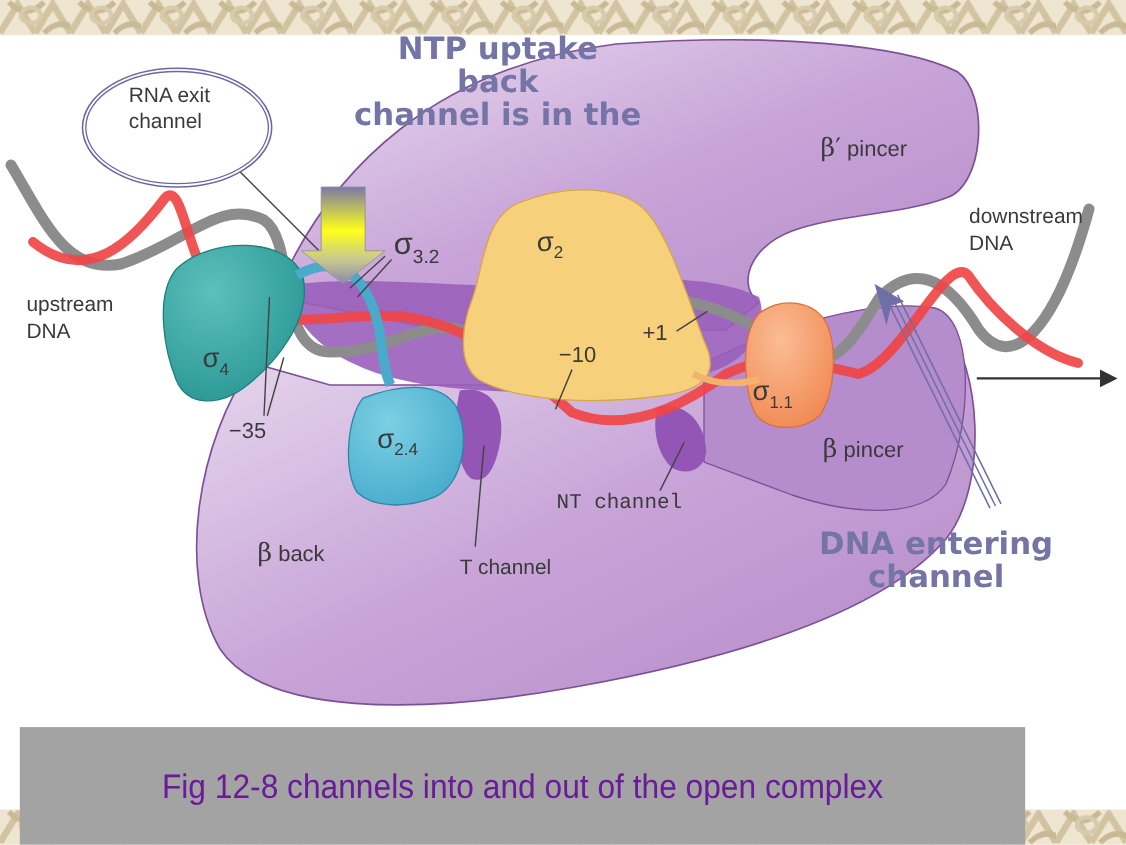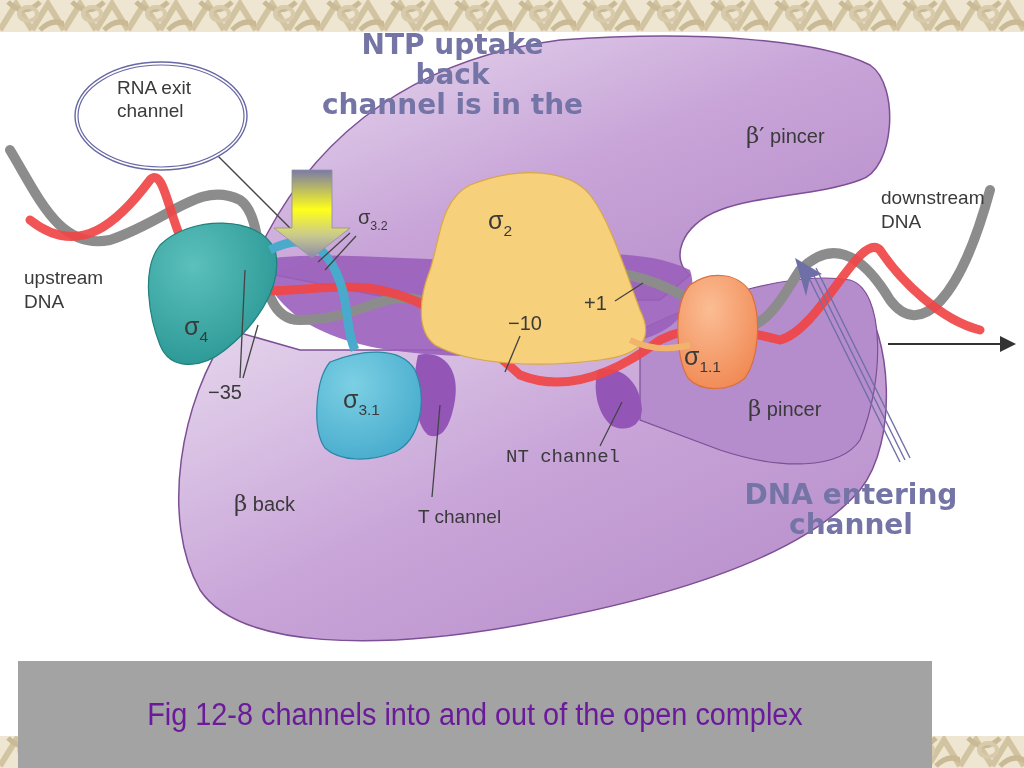--- a/index.html
+++ b/index.html
@@ -156,25 +156,25 @@
 
 <div class="lbl" style="left:418px;top:506px;font-size:19px;">T channel</div>
 <div class="lbl" style="left:506px;top:446px;font-size:19px;font-family:Liberation Mono, monospace;">NT channel</div>
 <div class="lbl" style="left:208px;top:381px;font-size:20px;">−35</div>
 <div class="lbl" style="left:508px;top:312px;font-size:20px;">−10</div>
 <div class="lbl" style="left:584px;top:292px;font-size:20px;">+1</div>
 
 <div class="lbl" style="left:488px;top:206px;font-size:25px;">
   <span>σ</span><span class="sub">2</span>
 </div>
-<div class="lbl" style="left:358px;top:206px;font-size:20px;">
+<div class="lbl" style="left:358px;top:206px;font-size:28px;">
   <span>σ</span><span class="sub">3.2</span>
 </div>
 <div class="lbl" style="left:343px;top:385px;font-size:25px;">
-  <span>σ</span><span class="sub">3.1</span>
+  <span>σ</span><span class="sub">2.4</span>
 </div>
 <div class="lbl" style="left:184px;top:312px;font-size:25px;">
   <span>σ</span><span class="sub">4</span>
 </div>
 <div class="lbl" style="left:684px;top:342px;font-size:25px;">
   <span>σ</span><span class="sub">1.1</span>
 </div>
 
 <div class="callout" style="left:290px;top:30px;width:325px;font-size:28px;text-align:center;">
   <div>NTP uptake</div>

